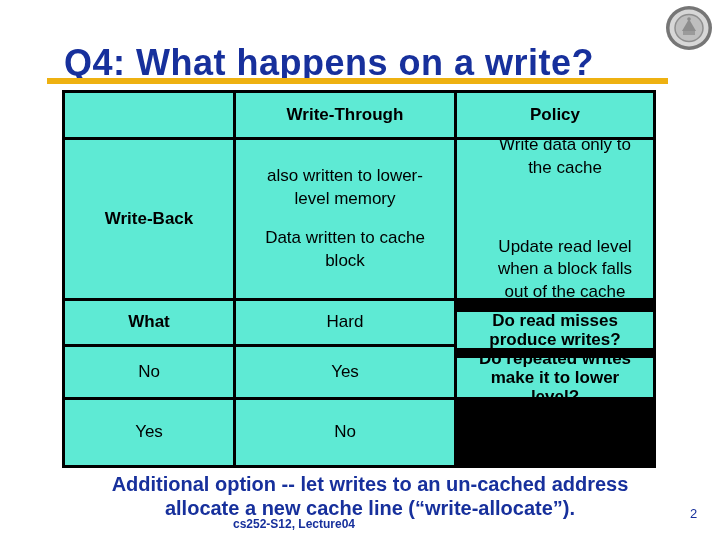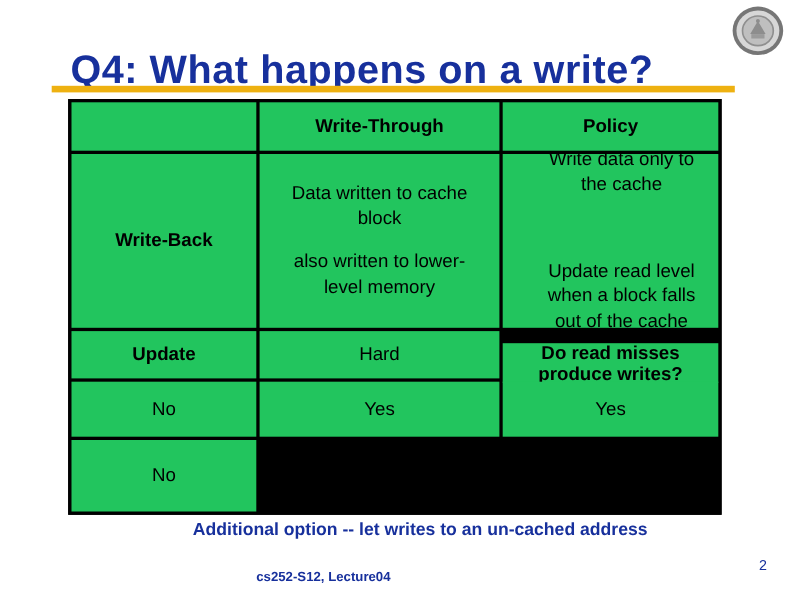--- a/index.html
+++ b/index.html
@@ -38,44 +38,44 @@
     left: 62px; top: 90px;
     width: 594px; height: 378px;
     display: grid;
     grid-template-columns: 168px 218px 196px;
     grid-template-rows: 44px 158px 43px 50px 65px;
     gap: 3px;
     background: #000;
     border: 3px solid #000;
   }
   .cell {
-    background: #22c55e;
+    background: #5eead4;
     display: flex;
     flex-direction: column;
     align-items: center;
     justify-content: center;
     text-align: center;
     font-size: 17px;
     line-height: 1.18;
     padding: 2px 6px;
   }
   .cell.bold { font-weight: bold; }
   .cell.header { font-size: 17px; font-weight: bold; }
   .cell.policy-wt { gap: 16px; }
   .cell.policy-wt p { max-width: 186px; }
   .cell.policy-wb { gap: 56px; padding-left: 26px; }
   .cell.policy-wb p { max-width: 160px; }
   .cell p { line-height: 1.35; }
   .cell.label-multiline { line-height: 1.12; padding: 18px 12px; margin-top: 11px; }
   .note {
     position: absolute;
-    left: 62px; top: 472px;
+    left: 50px; top: 472px;
     width: 640px;
     text-align: center;
-    font-size: 16px;
+    font-size: 20px;
     font-weight: bold;
     color: var(--title-blue, #17309C);
     line-height: 1.22;
   }
   .footer-date {
     position: absolute;
     left: 8px; top: 510px;
     font-size: 14px;
     font-weight: bold;
     color: var(--title-blue, #17309C);
@@ -115,38 +115,40 @@
 </div>
 
 <div class="cmp-table">
 
   <div class="cell header"></div>
   <div class="cell header">Write-Through</div>
   <div class="cell bold">Policy</div>
 
   <div class="cell header">Write-Back</div>
   <div class="cell policy-wt">
+    <p>also written to lower-level memory</p>
     <p>Data written to cache block</p>
-    <p>also written to lower-level memory</p>
   </div>
   <div class="cell policy-wb">
     <p>Write data only to the cache</p>
     <p>Update read level when a block falls out of the cache</p>
   </div>
 
-  <div class="cell bold">Update</div>
+  <div class="cell bold">What</div>
   <div class="cell">Hard</div>
 
   <div class="cell bold label-multiline">Do read misses produce writes?</div>
   <div class="cell">No</div>
   <div class="cell">Yes</div>
 
+  <div class="cell bold label-multiline">Do repeated writes make it to lower level?</div>
   <div class="cell">Yes</div>
   <div class="cell">No</div>
 </div>
 
 <div class="note">
   <div>Additional option -- let writes to an un-cached address</div>
+  <div>allocate a new cache line (“write-allocate”).</div>
 </div>
 
 <div class="footer-date">1/30/2012</div>
 <div class="footer-course">cs252-S12, Lecture04</div>
 <div class="footer-page">2</div>
 
 </body></html>

